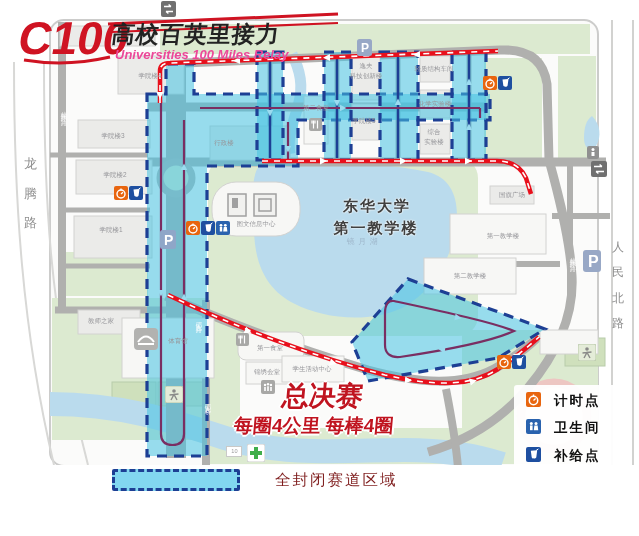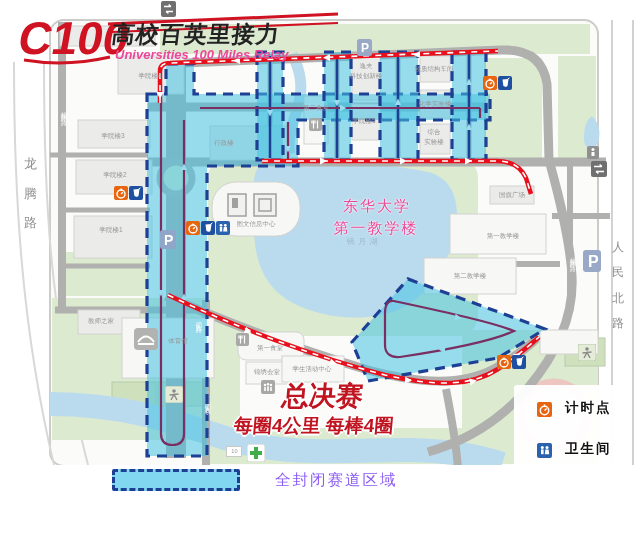--- a/index.html
+++ b/index.html
@@ -16,40 +16,40 @@
          color:#8f8f8f;z-index:6;white-space:nowrap}
   .vroad.small{color:rgba(255,255,255,.92);font-size:9px;letter-spacing:4px;transform:scale(.7);transform-origin:top center}
   .hroad{position:absolute;color:#8a8a8a;font-size:13px;letter-spacing:15px;z-index:6}
   
   .logo{position:absolute;left:16px;top:10px;width:330px;height:58px;z-index:20}
   .logo-title{position:absolute;left:96px;top:9px;font-size:23px;font-weight:900;color:#222;
               transform:skewX(-7deg);letter-spacing:1px;white-space:nowrap}
   .logo-sub{position:absolute;left:99px;top:37px;font-size:13px;font-weight:bold;font-style:italic;
             color:#ec4899;white-space:nowrap}
   
-  .campus-name{position:absolute;color:#ec4899;font-weight:400;font-size:15px;letter-spacing:2px;
+  .campus-name{position:absolute;color:#404040;font-weight:700;font-size:15px;letter-spacing:2px;
                z-index:7;transform:translate(-50%,-50%);white-space:nowrap;
                text-shadow:0 0 2px #fff,0 0 2px #fff}
   
   .race-title{position:absolute;left:282px;top:378px;font-size:27px;font-weight:900;color:#c01420;
               transform:skewX(-5deg);z-index:22;white-space:nowrap;
               text-shadow:-2px 0 0 #fff,2px 0 0 #fff,0 -2px 0 #fff,0 2px 0 #fff}
   .race-detail{position:absolute;left:234px;top:413px;font-size:19px;font-weight:900;color:#c01420;
               transform:skewX(-5deg);z-index:22;white-space:nowrap;
               text-shadow:-2px 0 0 #fff,2px 0 0 #fff,0 -2px 0 #fff,0 2px 0 #fff}
   
   .legend{position:absolute;left:514px;top:385px;width:102px;height:83px;z-index:25;
           background:rgba(255,255,255,.95);border-radius:3px;display:flex;flex-direction:column;
           justify-content:space-around;padding:2px 0}
-  .legend-row{display:flex;align-items:flex-end;gap:13px;padding-left:23px}
+  .legend-row{display:flex;align-items:flex-start;gap:13px;padding-left:12px}
   .legend-row span{font-size:13.5px;font-weight:600;color:#111;letter-spacing:2px}
   
   .swatch{position:absolute;left:112px;top:469px;width:122px;height:16px;background:#82d7f0;
           border:3px dashed #1d3f94;border-radius:2px;z-index:5}
-  .swatch-label{position:absolute;left:275px;top:470px;font-size:15.5px;color:#8b5cf6;letter-spacing:2px;z-index:5}
+  .swatch-label{position:absolute;left:275px;top:470px;font-size:15.5px;color:#7f1d1d;letter-spacing:2px;z-index:5}
   .foot-note{position:absolute;left:77px;top:500px;font-size:15.5px;color:#2e2e2e;letter-spacing:1px;z-index:5}
   .icon{position:absolute;z-index:18;line-height:0}
   .tiny-box{position:absolute;left:226px;top:446px;width:14px;height:9px;background:#fff;border:1px solid #c9c9c7;
             font-size:8px;color:#9a9a9a;z-index:18;display:flex;align-items:center;justify-content:center;
             transform-origin:center}
   .tiny-box b{transform:scale(.7);font-weight:normal}
 </style>
 </head>
 <body>
 
@@ -417,18 +417,26 @@
     <div class="legend-row">
       <svg width="15" height="15">
           <rect width="15" height="15" rx="2" fill="#2a62ae"></rect>
           <circle cx="5.3" cy="4.6" r="1.5" fill="#fff"></circle>
           <rect x="4" y="6.4" width="2.6" height="4.8" fill="#fff"></rect>
           <circle cx="10" cy="4.6" r="1.5" fill="#fff"></circle>
           <path d="M8.4,6.4 H11.6 L12.2,11.2 H7.8 Z" fill="#fff"></path>
         </svg>
       <span>卫生间</span>
     </div>
+    <div class="legend-row">
+      <svg width="15" height="15">
+          <rect width="15" height="15" rx="2" fill="#1e4fa0"></rect>
+          <path d="M4.8,3.8 L11.2,3.2 L10.3,10.2 C10.1,11.8 6,12 5.7,10.3 Z" fill="#fff"></path>
+          <path d="M10.2,3.4 L12.4,1.9" stroke="#fff" stroke-width="1"></path>
+        </svg>
+      <span>补给点</span>
+    </div>
   </div>
 
   <div class="swatch"></div>
   <div class="swatch-label">全封闭赛道区域</div>
 
 </div>
 
 </body></html>

